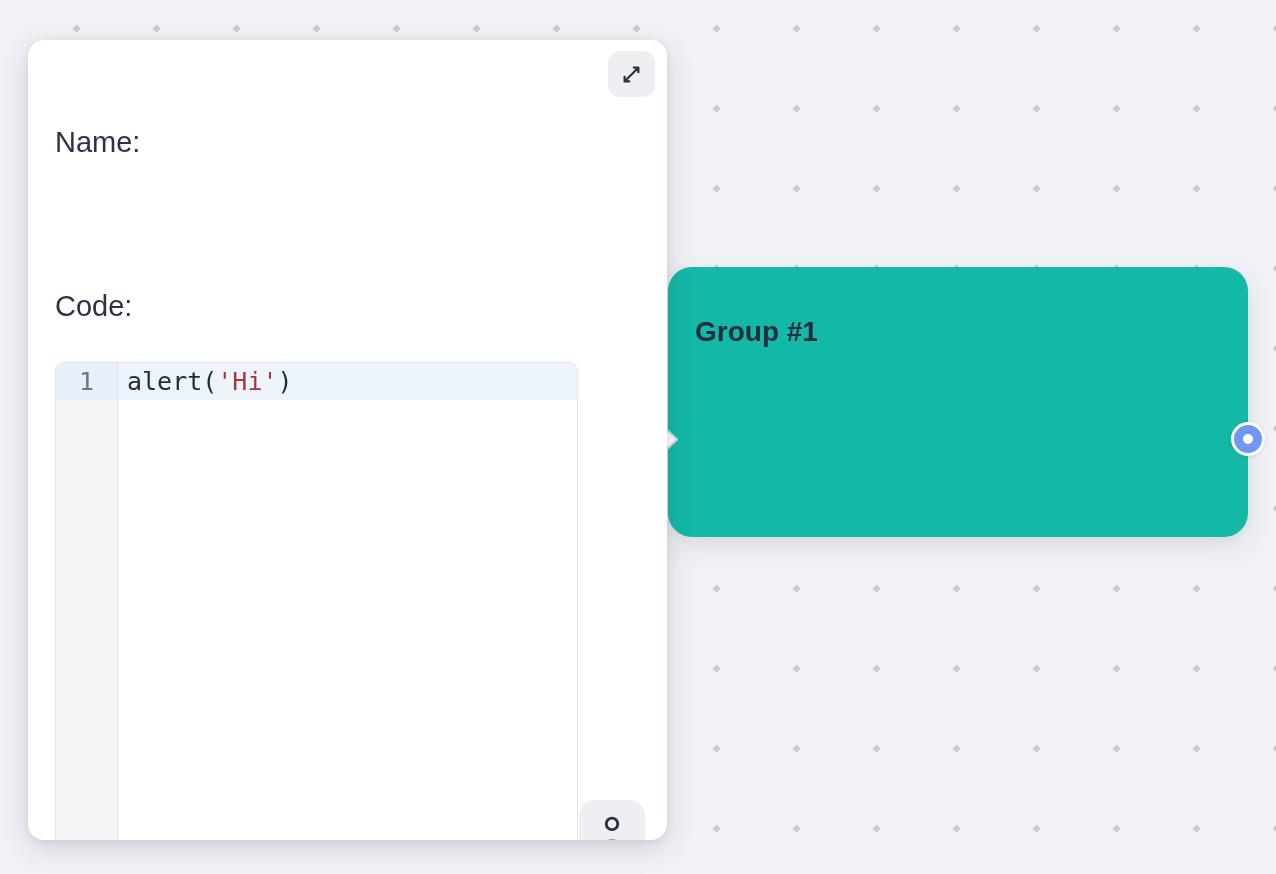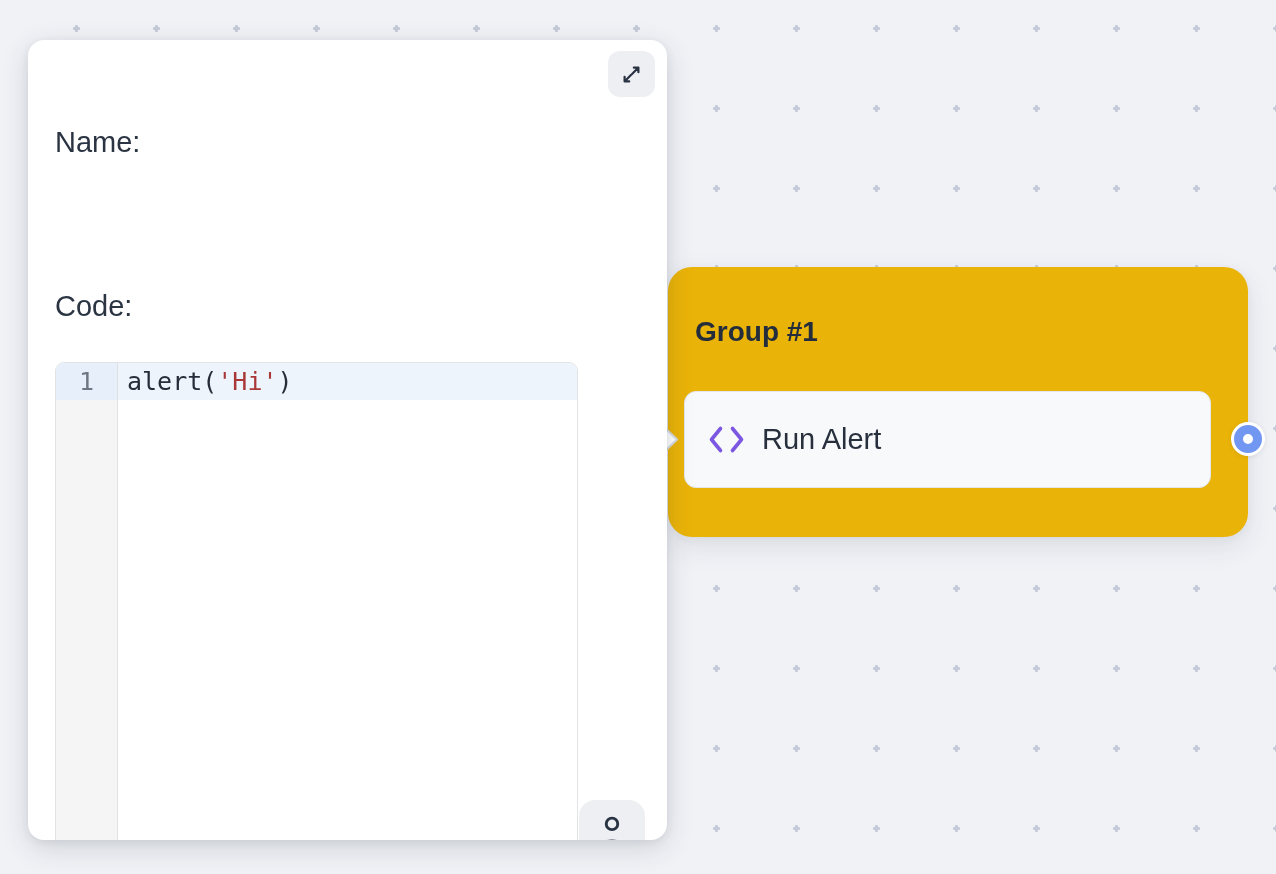--- a/index.html
+++ b/index.html
@@ -55,21 +55,21 @@
   .tok-string { color:#a93838; }
   .person-btn {
     position:absolute; left:551px; top:760px; width:66px; height:66px;
     background:#edeff2; border:none; border-radius:16px; cursor:pointer;
     display:flex; justify-content:center; align-items:flex-start; padding-top:15px;
   }
 
   
   .group-card {
     position:absolute; left:668px; top:267px; width:580px; height:270px;
-    background:#eab308; border-radius:24px; z-index:2;
+    background:#14b8a6; border-radius:24px; z-index:2;
     box-shadow:0 10px 28px rgba(40,50,70,.10), 0 2px 8px rgba(40,50,70,.05);
   }
   .group-title { position:absolute; left:27px; top:49px; font-size:28px; font-weight:700; color:#242d3c; }
   .run-node {
     position:absolute; left:16px; top:124px; width:527px; height:97px;
     background:#f8f9fb; border:1px solid #e4e6eb; border-radius:12px;
     display:flex; align-items:center; padding-left:23px; cursor:pointer;
   }
   .code-angle-icon { flex:none; display:block; }
   .run-node-label { margin-left:17px; font-size:29px; color:#28303e; }
@@ -296,29 +296,20 @@
       </svg>
     </span>
   </button>
 
 </div>
 
 <div class="group-card">
 
   <div class="group-title">Group #1</div>
 
-  <div class="run-node">
-    <span class="code-angle-icon" style="display:flex">
-      <svg width="37" height="31" viewBox="0 0 37 31" fill="none">
-        <path d="M12.5 4.5 L3.5 15.5 L12.5 26.5" stroke="#7c57e2" stroke-width="3.6" stroke-linecap="round" stroke-linejoin="round"></path>
-        <path d="M24.5 4.5 L33.5 15.5 L24.5 26.5" stroke="#7c57e2" stroke-width="3.6" stroke-linecap="round" stroke-linejoin="round"></path>
-      </svg>
-    </span>
-    <span class="run-node-label">Run Alert</span>
-  </div>
 
   <span class="chevron-in" style="display:flex">
     <svg width="19" height="29" viewBox="0 0 19 29" fill="none">
       <path d="M2 2 L15 14.5 L2 27" fill="#ffffff" stroke="#d7dae0" stroke-width="2.2" stroke-linejoin="round"></path>
     </svg>
   </span>
 
   <div class="handle-out">
     <div class="handle-ring"></div>
   </div>

